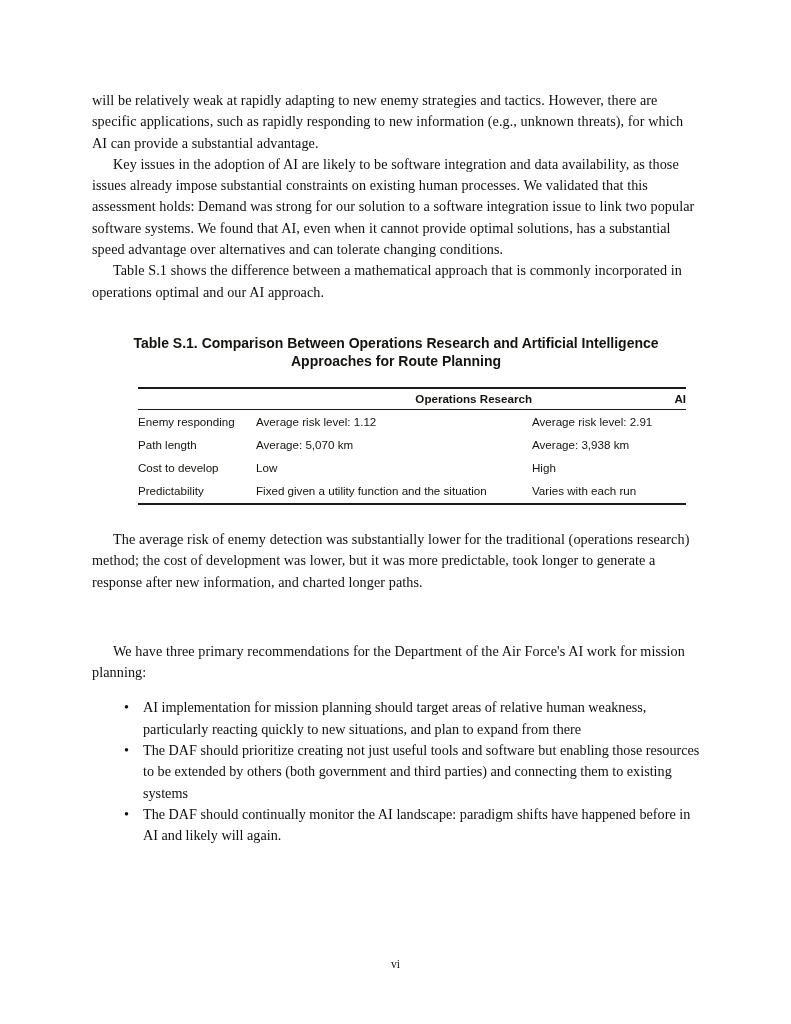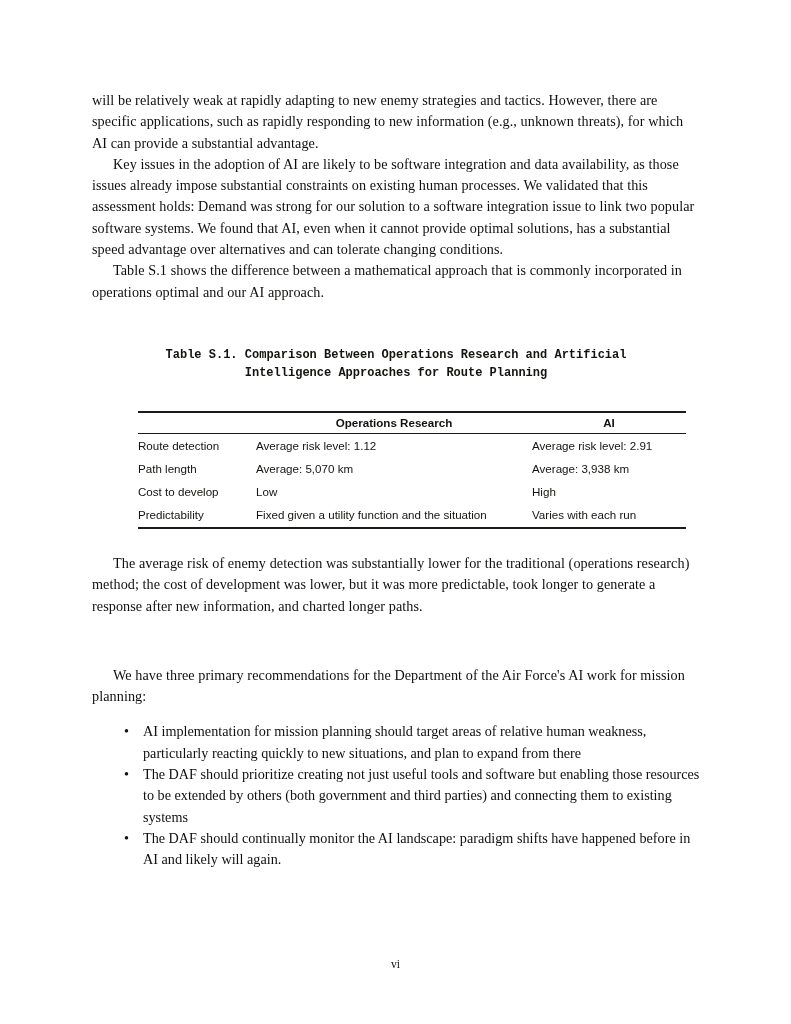--- a/index.html
+++ b/index.html
@@ -31,24 +31,24 @@
     text-align: left;
     color: #100f0d;
     letter-spacing: 0.005em;
   }
   p.body.indent {
     text-indent: 21px;
   }
 
   
   .table-caption {
-    margin: 16px;
+    margin: 4px;
     padding: 0 12px;
-    font-family: Liberation Mono, monospace;
-    font-size: 12px;
+    font-family: Liberation Sans, sans-serif;
+    font-size: 14px;
     font-weight: bold;
     line-height: 17.6px;
     text-align: center;
     color: #15130f;
   }
 
   
   .table-wrap {
     padding-left: 46px;
     padding-right: 14px;
@@ -56,21 +56,21 @@
   table.data {
     width: 548px;
     border-collapse: collapse;
     font-family: "Liberation Sans", "DejaVu Sans", sans-serif;
     font-size: 11.6px;
     color: #15130f;
   }
   table.data thead th {
     font-weight: bold;
     font-size: 11.6px;
-    text-align: center;
+    text-align: right;
     padding: 3px 0 4px 0;
     border-top: 2.2px solid #1a1a1a;
     border-bottom: 1.1px solid #1a1a1a;
   }
   table.data thead th.c0 {
     text-align: left;
   }
   table.data tbody td {
     padding: 4.6px 0 4.6px 0;
     vertical-align: top;
@@ -169,21 +169,21 @@
       <table class="data">
         <thead>
           <tr>
             <th class="c0"></th>
             <th class="c1">Operations Research</th>
             <th class="c2">AI</th>
           </tr>
         </thead>
         <tbody>
           <tr>
-            <td class="c0">Route detection</td>
+            <td class="c0">Enemy responding</td>
             <td class="c1">Average risk level: 1.12</td>
             <td class="c2">Average risk level: 2.91</td>
           </tr>
           <tr>
             <td class="c0">Path length</td>
             <td class="c1">Average: 5,070 km</td>
             <td class="c2">Average: 3,938 km</td>
           </tr>
           <tr>
             <td class="c0">Cost to develop</td>

